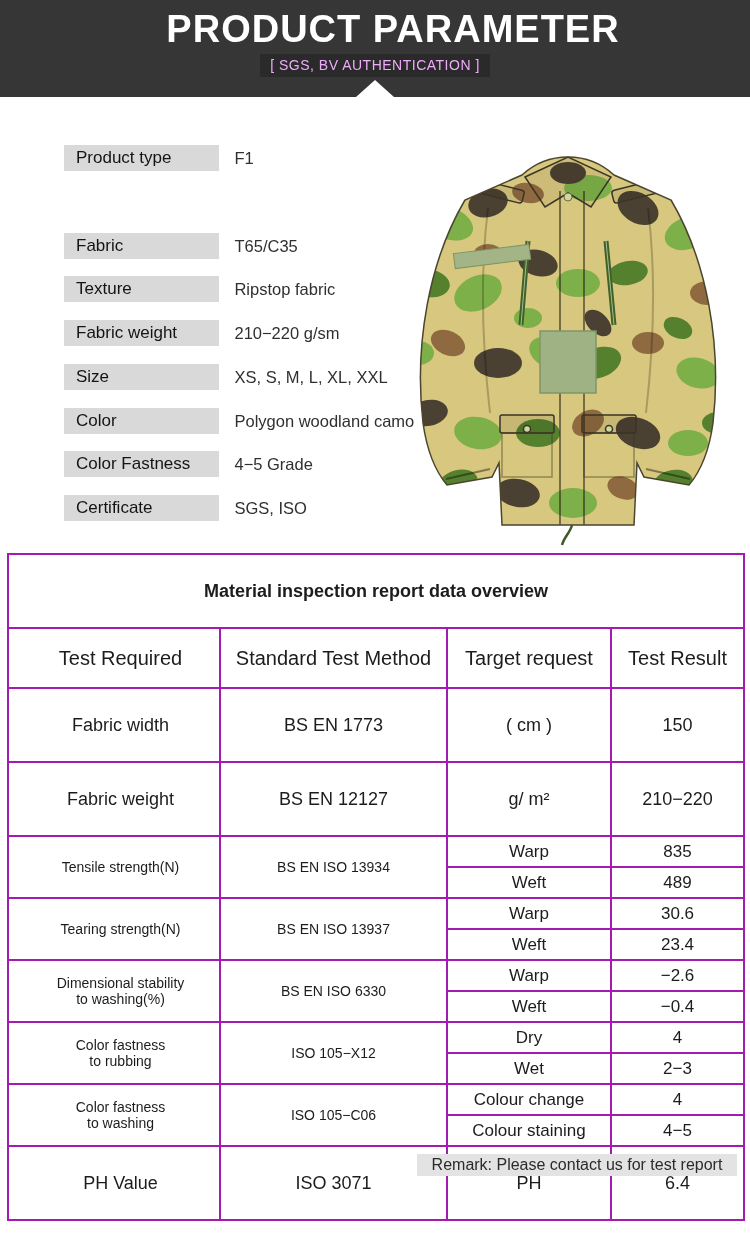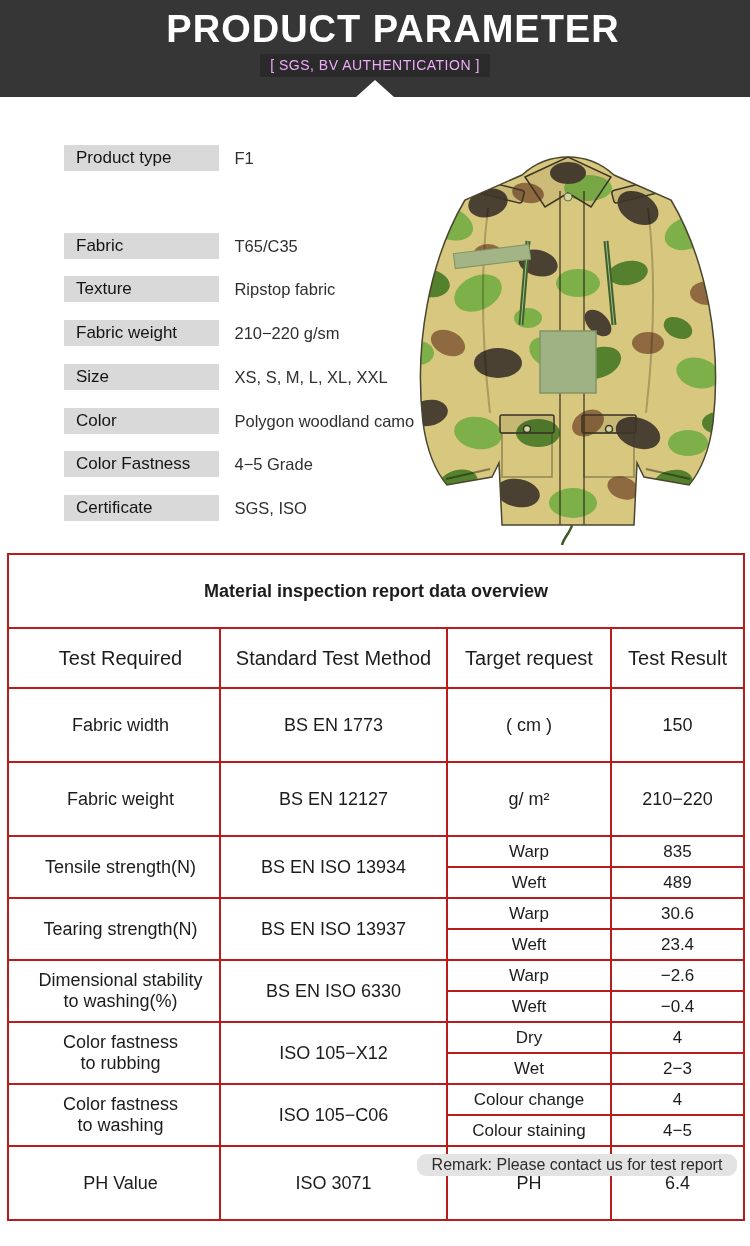--- a/index.html
+++ b/index.html
@@ -65,47 +65,46 @@
   .product-img { position: absolute; left: 388px; top: 133px; }
 
   
   .report-wrap { position: absolute; left: 7px; top: 553px; }
   table.report {
     border-collapse: collapse;
     table-layout: fixed;
     width: 736px;
   }
   table.report td {
-    border: 2px solid #b91c1c;
+    border: 2px solid #a21caf;
     vertical-align: middle;
     text-align: center;
     font-size: 18px;
     color: #1c1c1c;
     overflow: hidden;
   }
   td.title-cell {
     height: 74px;
     font-size: 26px; font-weight: bold;
     color: #000000;
   }
   tr.hdr-row td { height: 60px; font-size: 20px; }
   td.c1 { text-align: left; padding-left: 13px; white-space: pre-line; }
   tr.row-full td { height: 74px; }
   tr.row-half td { height: 31px; font-size: 17px; }
-  tr.row-half td.c1, tr.row-half td.c2 { font-size: 18px; }
+  tr.row-half td.c1, tr.row-half td.c2 { font-size: 14px; }
 
   
   .remark {
     position: absolute; left: 417px; top: 1154px;
     width: 320px; height: 22px; line-height: 22px;
     background: #e3e3e3;
     text-align: center;
     font-size: 16px; color: #2b2b2b;
     white-space: nowrap;
-    border-radius: 9px;
   }
 </style>
 </head>
 <body>
 
 <div class="header">
   <div class="header-title">PRODUCT PARAMETER</div>
   <div class="header-badge">[ SGS,  BV AUTHENTICATION ]</div>
   <div class="header-arrow"></div>
 </div>

